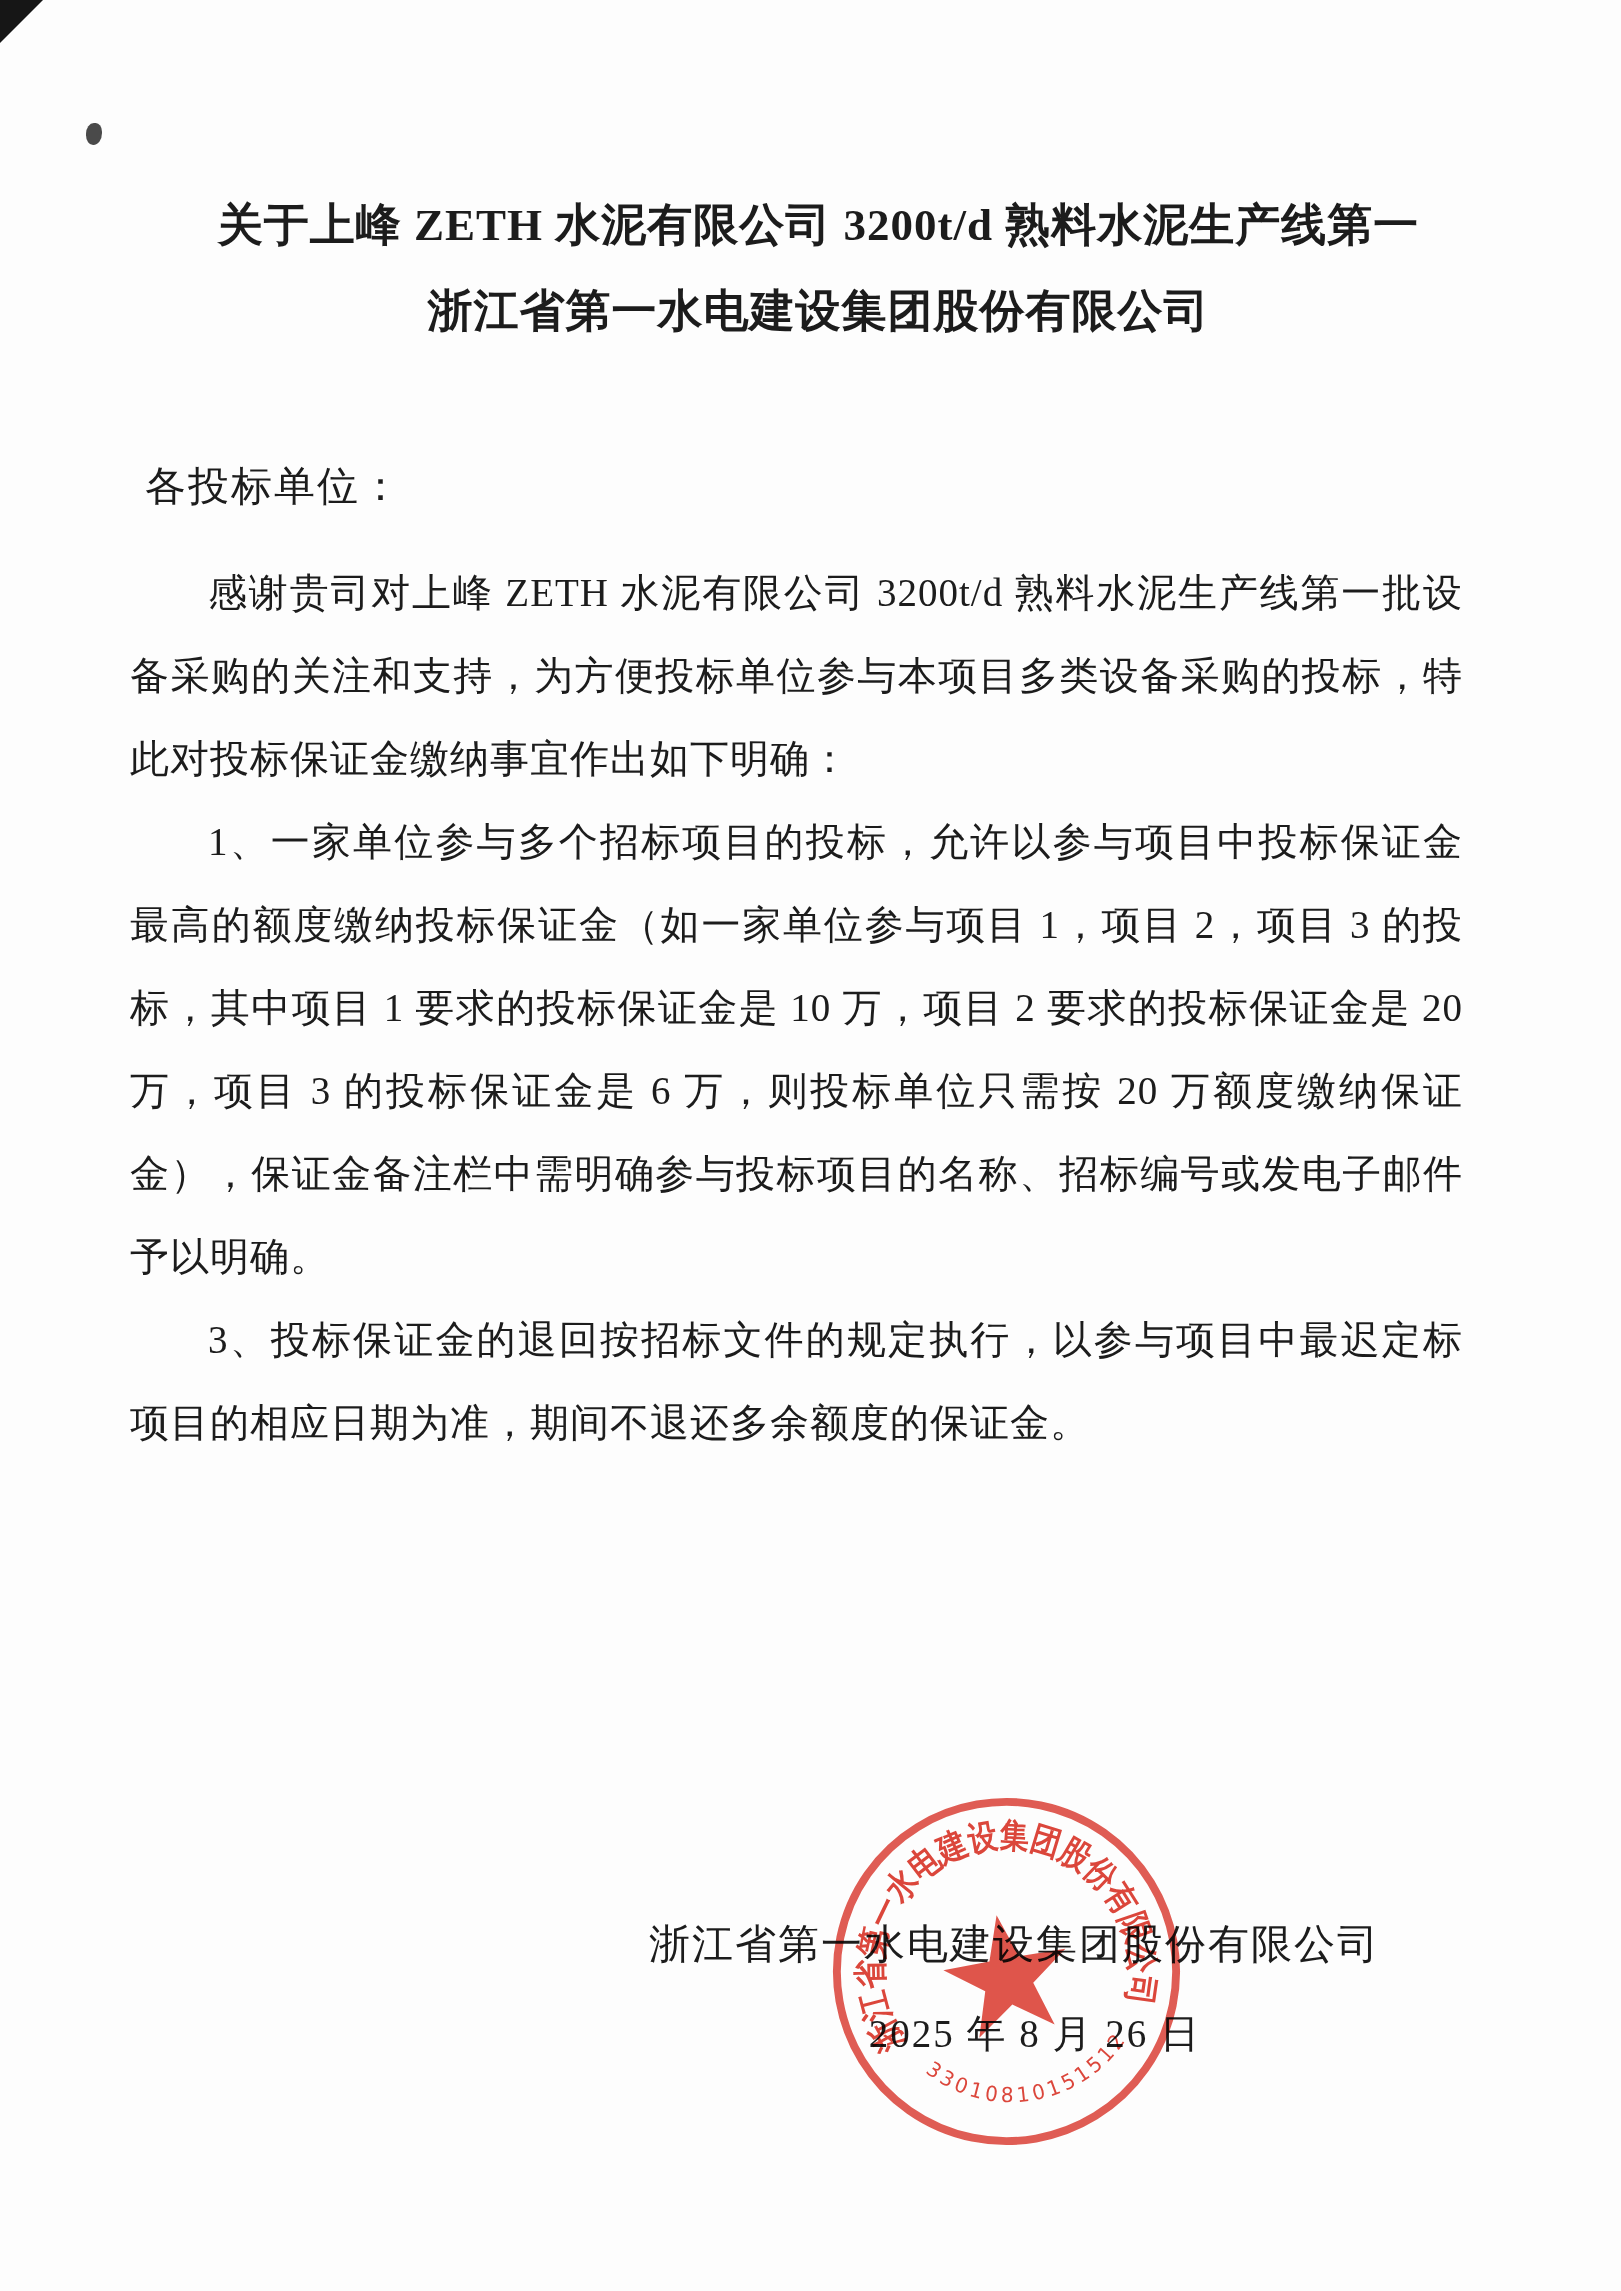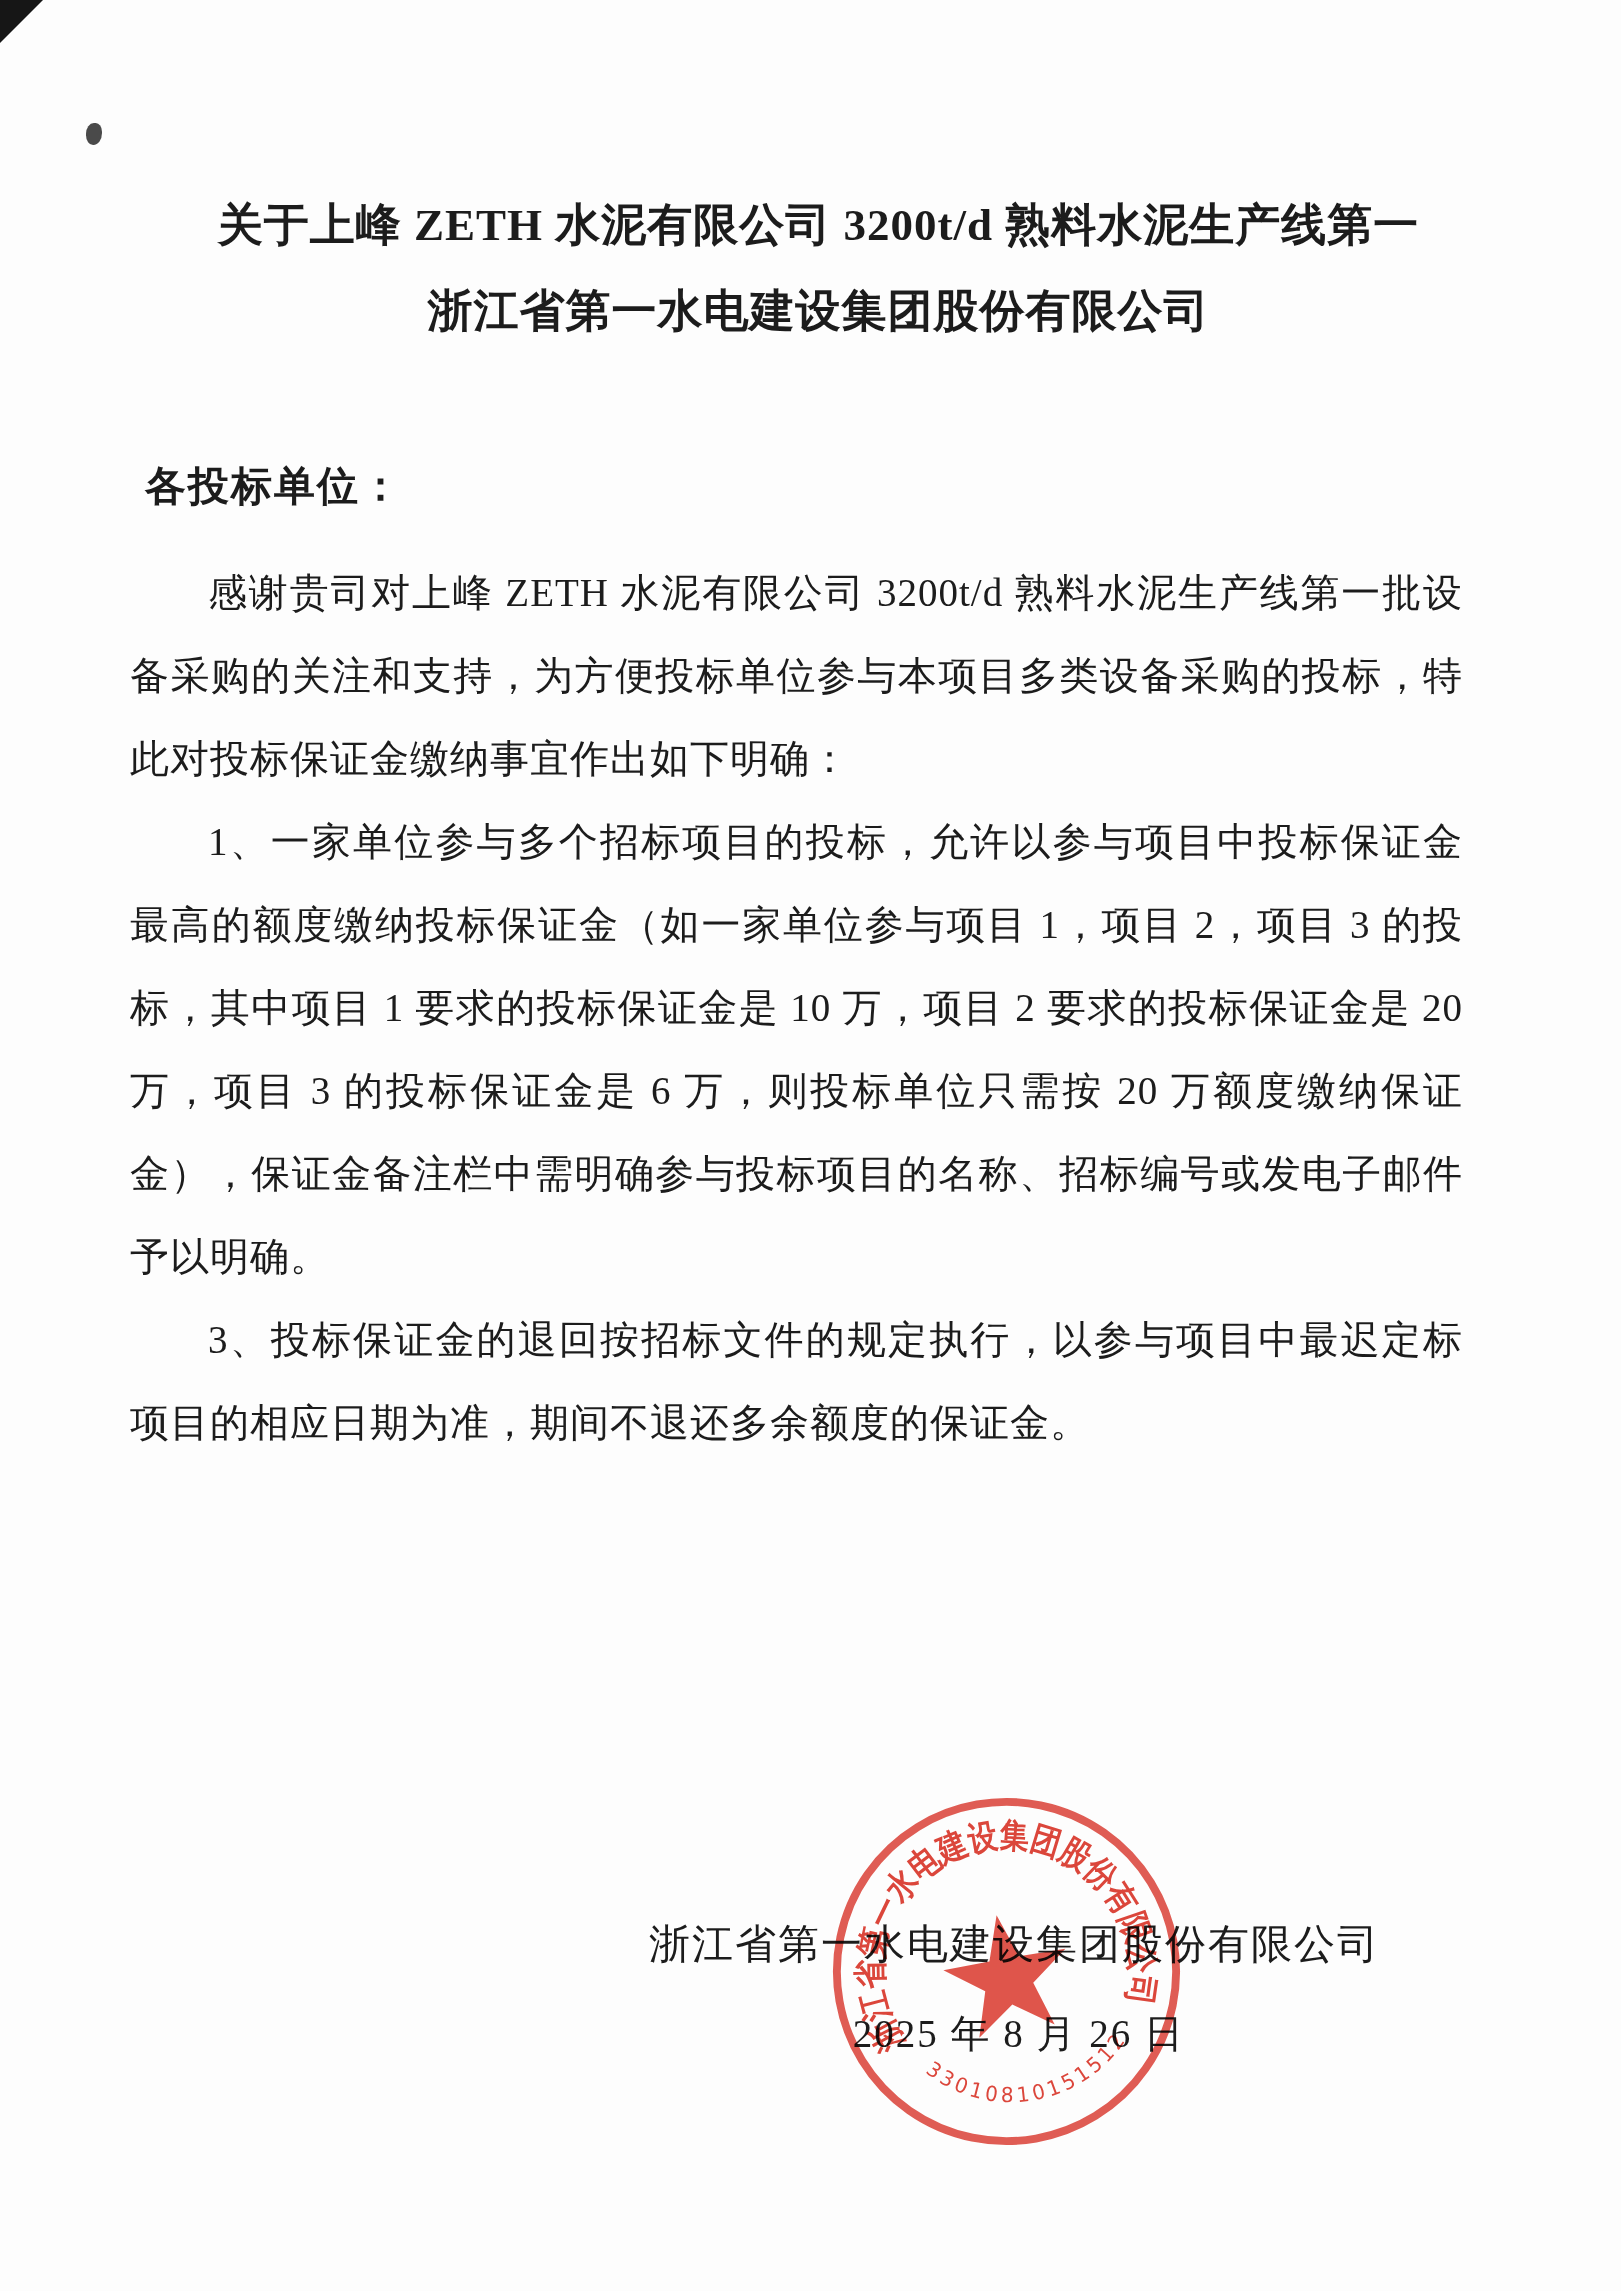--- a/index.html
+++ b/index.html
@@ -26,34 +26,34 @@
   }
   .title{
     position:absolute;top:182px;left:78px;right:78px;
     margin:0;text-align:center;
     font-size:45px;font-weight:bold;line-height:86px;
     letter-spacing:1px;
   }
   .title-line{display:block;}
   .salutation{
     position:absolute;top:459px;left:145px;
-    font-size:41px;font-weight:bold;letter-spacing:2px;
+    font-size:41px;font-weight:normal;letter-spacing:2px;
   }
   .body-text{
     position:absolute;top:551px;left:130px;width:1333px;
     font-size:39px;line-height:83px;text-align:justify;
     letter-spacing:1px;
   }
   .body-text p{margin:0;text-indent:2em;}
   .signature{
     position:absolute;top:1917px;right:257px;
     font-size:41px;letter-spacing:2px;
   }
   .sign-date{
-    position:absolute;top:2007px;right:452px;
+    position:absolute;top:2007px;right:436px;
     font-size:39px;letter-spacing:2px;
   }
   .seal{
     position:absolute;left:829px;top:1794px;
     width:355px;height:355px;
     transform:rotate(-10deg);
     mix-blend-mode:multiply;
     opacity:.93;
   }
   .seal-ring{fill:none;stroke:var(--seal-color,#db382c);stroke-width:8;stroke-opacity:.88;}

